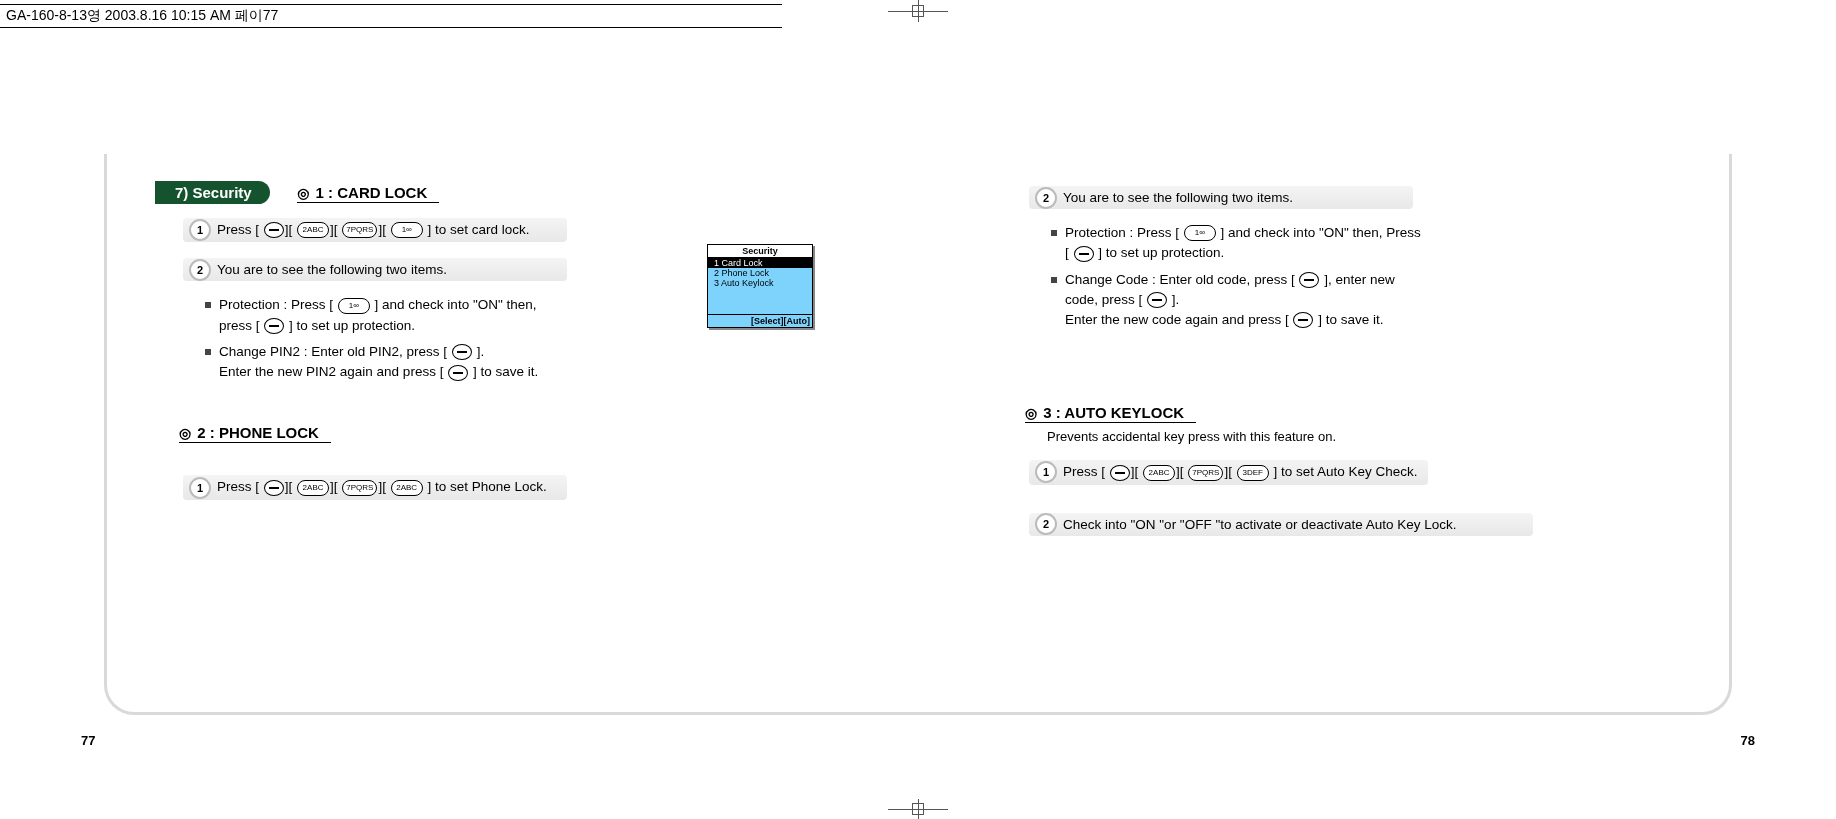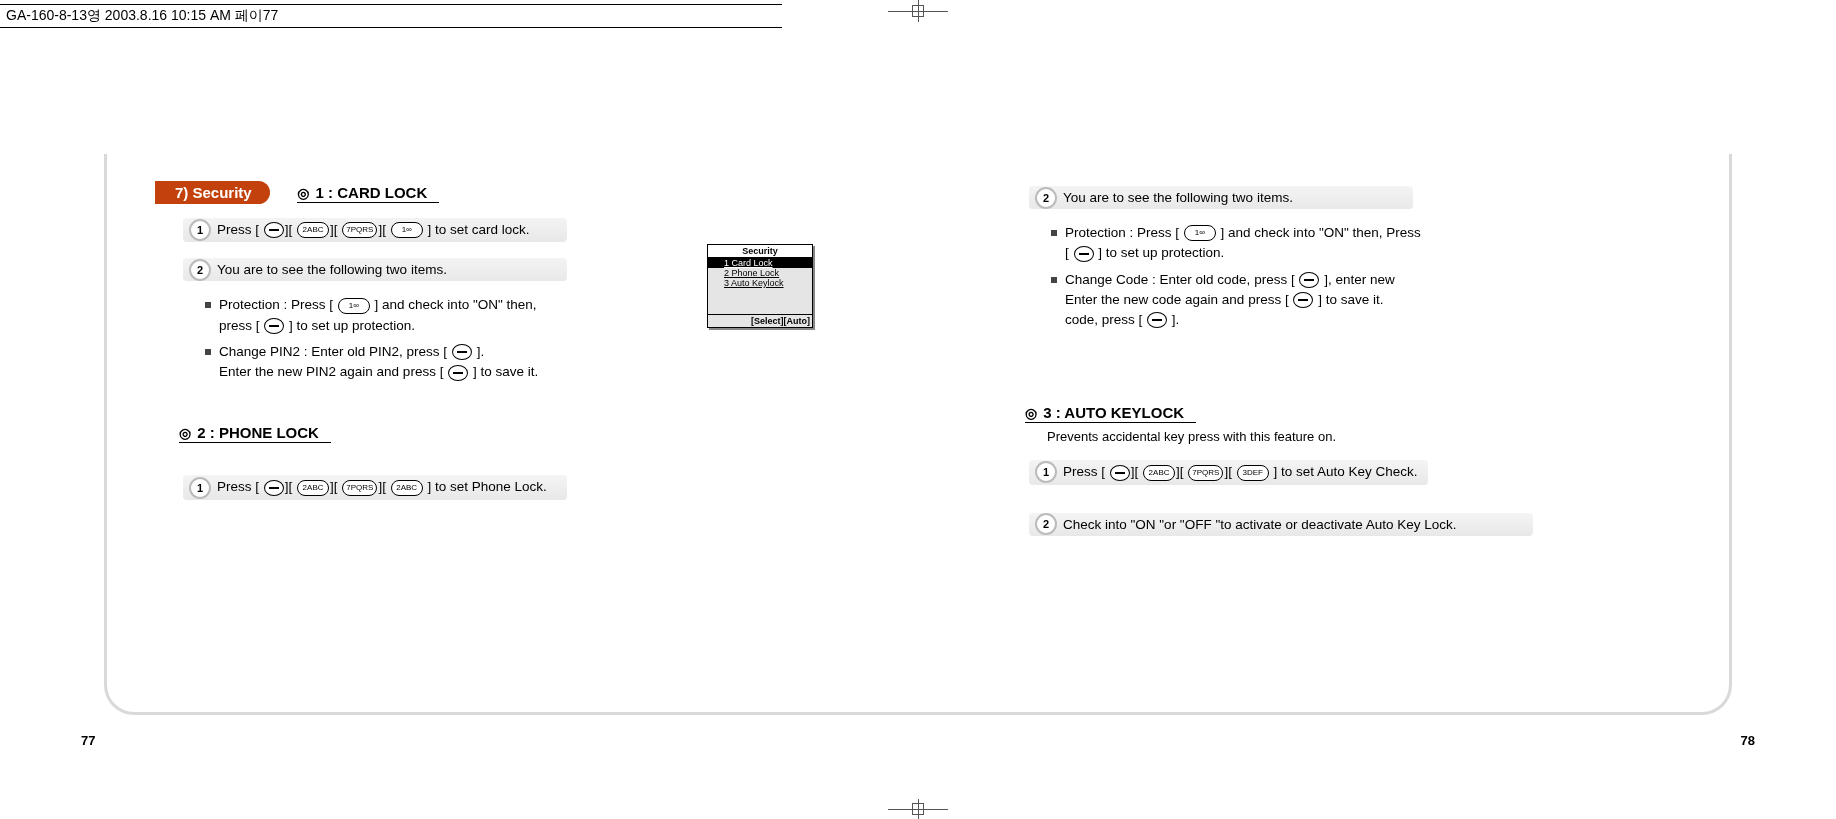--- a/index.html
+++ b/index.html
@@ -73,21 +73,21 @@
   }
   .col {
     flex: 1;
     position: relative;
   }
   .colL { padding-left: 10px; }
   .colR { padding-left: 40px; }
 
   .pill {
     display: inline-block;
-    background: #c2410c;
+    background: #14532d;
     color: #fff;
     font-weight: bold;
     font-size: 15px;
     padding: 3px 18px 3px 20px;
     border-radius: 0 20px 20px 0;
     position: relative;
     left: -2px;
     margin-bottom: 6px;
   }
 
@@ -185,30 +185,30 @@
   }
 
   .screen {
     position: absolute;
     top: 70px;
     right: 30px;
     width: 104px;
     border: 1px solid #000;
     box-shadow: 2px 2px 0 #888;
     font-size: 9px;
-    background: #e5e5e5;
+    background: #7dd3fc;
   }
   .screen .title {
     text-align: center;
     font-weight: bold;
     border-bottom: 1px solid #000;
     padding: 1px 0;
     background:#fff;
   }
-  .screen .row { padding: 0 16px; text-decoration: underline; }
+  .screen .row { padding: 0 6px; }
   .screen .row.sel { background: #000; color: #fff; }
   .screen .soft {
     display: flex;
     justify-content: flex-end;
     padding: 1px 2px;
     font-weight: bold;
     border-top: 1px solid #000;
     margin-top: 26px;
   }
 
@@ -325,28 +325,28 @@
           <span class="keybtn round"></span>
           <span>] to set up protection.</span>
         </span>
       </div>
 
       <div class="bul">
         <span>Change Code : Enter old code, press [</span>
         <span class="keybtn round"></span>
         <span>], enter new</span>
         <span class="cont">
+          <span>code, press [</span>
+          <span class="keybtn round"></span>
+          <span>].</span>
+        </span>
+        <span class="cont">
           <span>Enter the new code again and press [</span>
           <span class="keybtn round"></span>
           <span>] to save it.</span>
-        </span>
-        <span class="cont">
-          <span>code, press [</span>
-          <span class="keybtn round"></span>
-          <span>].</span>
         </span>
       </div>
 
       <div style="height:60px"></div>
 
       <div class="subhead icon">3 : AUTO KEYLOCK</div>
       <div class="subdesc">Prevents accidental key press with this feature on.</div>
 
       <div class="step">
         <span class="num">1</span>

